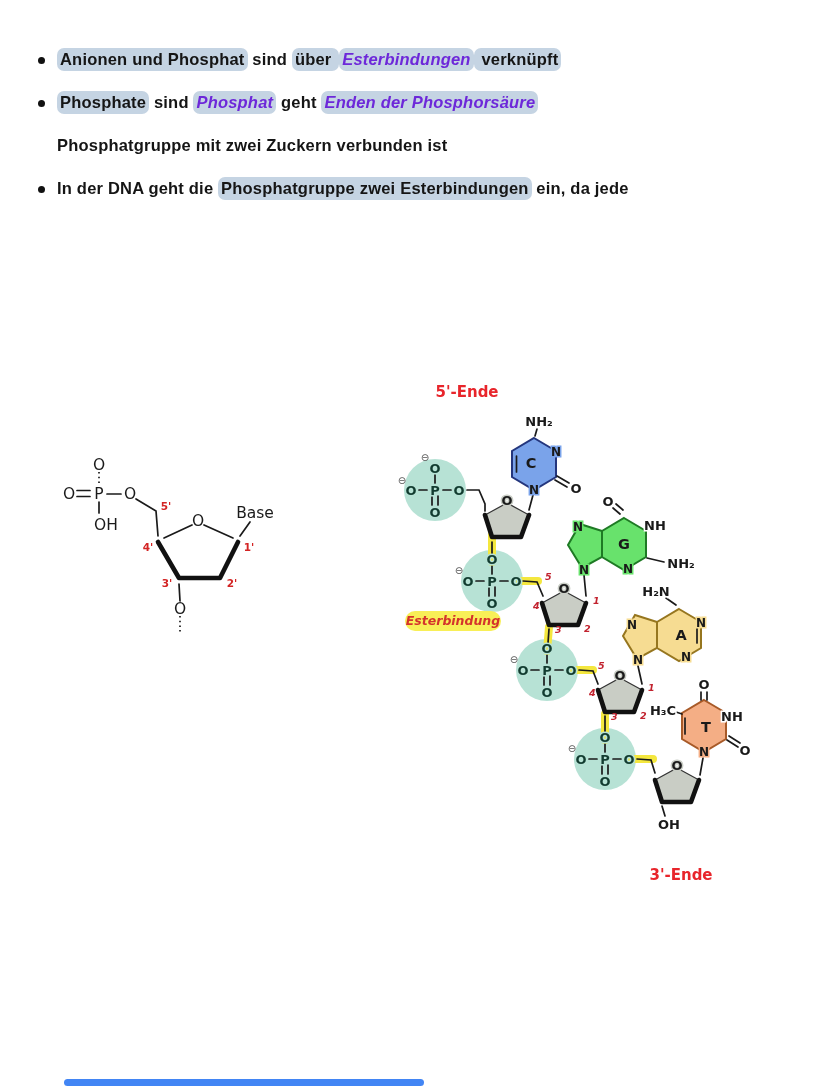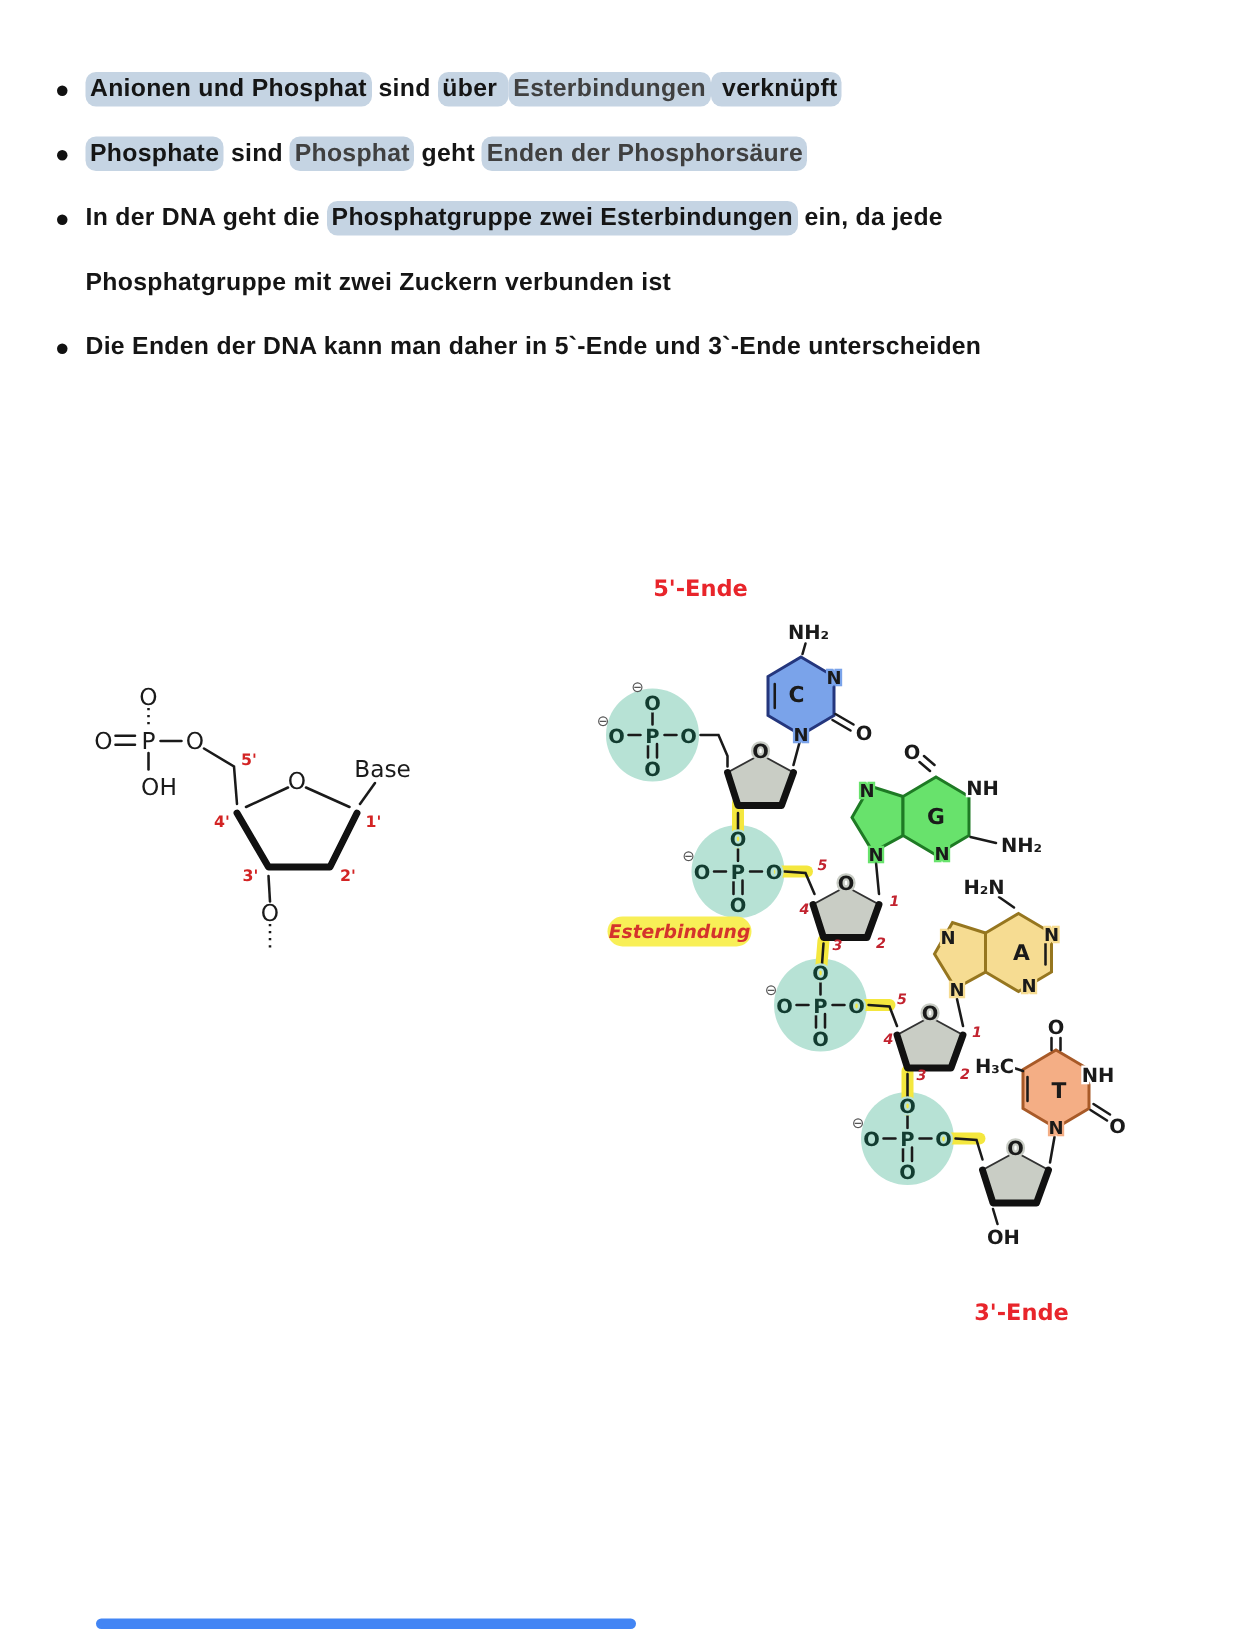--- a/index.html
+++ b/index.html
@@ -7,21 +7,21 @@
        font-family:"Liberation Sans",sans-serif;}
   
   .notes{position:absolute;left:36px;top:38px;width:772px;font-size:16.5px;font-weight:700;
          color:#151515;letter-spacing:.2px;}
   .line{display:flex;align-items:flex-start;line-height:43px;}
   .dot{width:21px;flex:0 0 21px;position:relative;}
   .dot:not(.empty)::before{content:"";position:absolute;left:2px;top:19px;width:7px;height:7px;
          border-radius:50%;background:#111;}
   .seg{white-space:pre-wrap;}
   .hl{background:#c5d4e3;border-radius:7px;padding:2px 3px 3px;box-decoration-break:clone;}
-  .pink{color:#404040;}
+  .pink{color:#6d28d9;font-style:italic;}
   
   .svgwrap{position:absolute;}
   svg text{font-family:"DejaVu Sans",sans-serif;fill:#1a1a1a;paint-order:stroke;stroke:#fff;stroke-width:3px;}
   text.sm{font-size:13px;font-weight:700;}
   text.atp{stroke:#b7e2d5;fill:#123c30;font-size:13px;font-weight:700;}
   text.ats{stroke:#c9cdc5;font-size:13px;font-weight:700;}
   text.onC{stroke:#7aa3ea;font-size:12px;font-weight:700;}
   text.onG{stroke:#68e26c;font-size:12px;font-weight:700;}
   text.onA{stroke:#f6dc92;font-size:12px;font-weight:700;}
   text.onT{stroke:#f4ae85;font-size:12px;font-weight:700;}
@@ -45,30 +45,26 @@
 <div class="notes">
     <div class="line">
       <span class="dot"></span>
       <span><span class="seg hl">Anionen und Phosphat</span><span class="seg"> sind </span><span class="seg hl">über </span><span class="seg hl pink">Esterbindungen</span><span class="seg hl"> verknüpft</span></span>
     </div>
     <div class="line">
       <span class="dot"></span>
       <span><span class="seg hl">Phosphate</span><span class="seg"> sind </span><span class="seg hl pink">Phosphat</span><span class="seg"> geht </span><span class="seg hl pink">Enden der Phosphorsäure</span></span>
     </div>
     <div class="line">
+      <span class="dot empty"></span>
+      <span><span class="seg">Phosphatgruppe mit zwei Zuckern verbunden ist</span></span>
+    </div>
+    <div class="line">
       <span class="dot"></span>
       <span><span class="seg">In der DNA geht die </span><span class="seg hl">Phosphatgruppe zwei Esterbindungen</span><span class="seg"> ein, da jede</span></span>
-    </div>
-    <div class="line">
-      <span class="dot empty"></span>
-      <span><span class="seg">Phosphatgruppe mit zwei Zuckern verbunden ist</span></span>
-    </div>
-    <div class="line">
-      <span class="dot"></span>
-      <span><span class="seg">Die Enden der DNA kann man daher in 5`-Ende und 3`-Ende unterscheiden</span></span>
     </div>
   </div>
 
 <div class="svgwrap" style="left:50px;top:445px;">
 <svg width="250" height="210" viewBox="0 0 250 210">
   <g>
     <path class="dash" d="M49,27 L49,41"></path>
     <path class="bond" d="M27,45.5 L40,45.5 M27,51.5 L40,51.5"></path>
     <path class="bond" d="M57,49 L71,49"></path>
     <path class="bond" d="M49,57 L49,68"></path>

